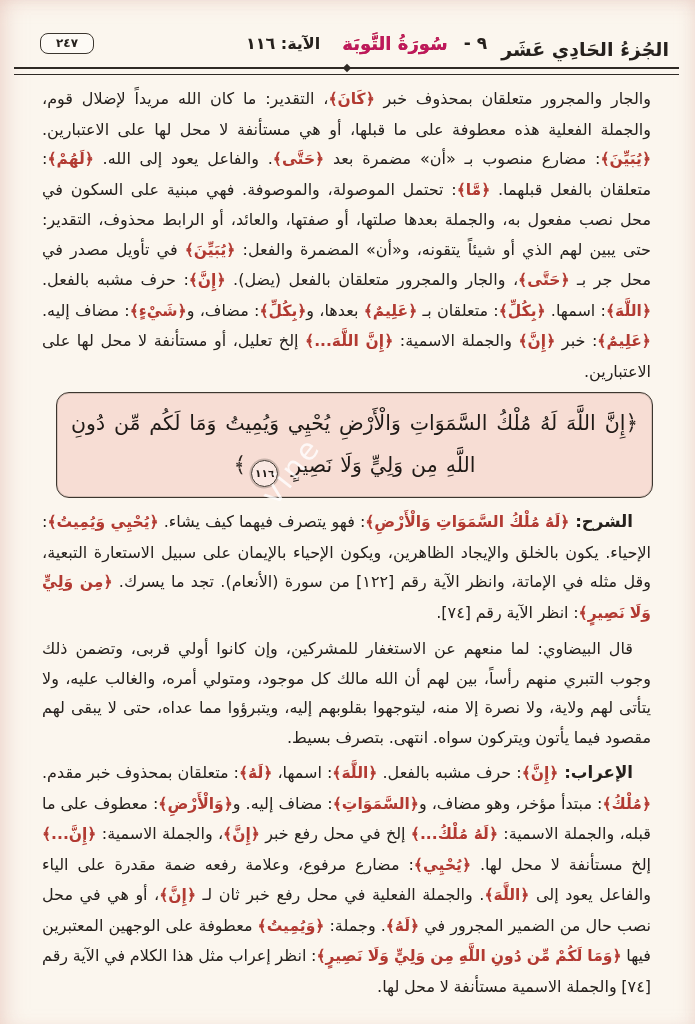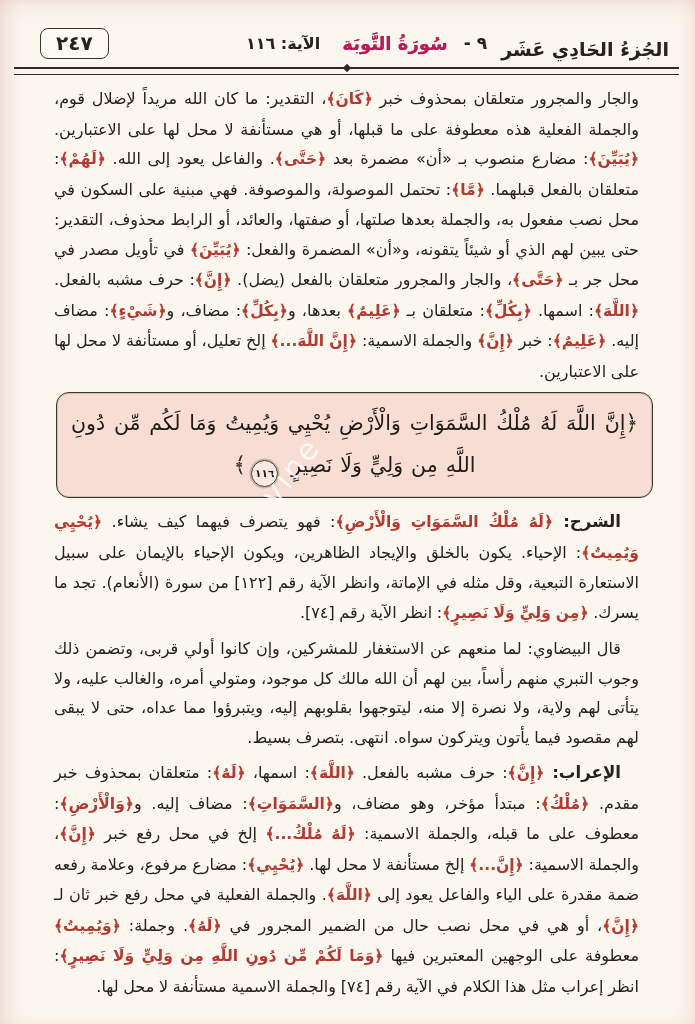--- a/index.html
+++ b/index.html
@@ -26,36 +26,36 @@
   .surah-num{font-size:17px;}
   .surah-name{
     font-size:18px;color:#be185d;
     padding:1px 8px;border-radius:6px;
     text-shadow:0 0 .4px #b23a32;
   }
   .verse-label{font-size:16px;font-weight:bold;white-space:nowrap;}
   .pagenum{
     margin-inline-start:auto;
     border:1.6px solid #3c362f;border-radius:8px;
-    padding:2px 15px 3px;font-size:20px;font-weight:bold;
+    padding:2px 15px 3px;font-size:12px;font-weight:bold;
     background:#fdfaf5;
   }
   .rule{
     margin:7px 16px 0 14px;height:5px;position:relative;
     border-top:2.6px solid #2f2a25;
     border-bottom:1px solid #2f2a25;
   }
   .rule .dot{
     position:absolute;left:50%;top:-4px;width:6px;height:6px;
     background:#2f2a25;transform:translateX(-50%) rotate(45deg);
   }
   
   main{display:block;padding:9px 40px 0 38px;}
   .para{
-    margin:0 16px 6px;
+    margin:0 4px 6px;
     font-size:16px;line-height:29.5px;
     text-align:justify;word-spacing:-.4px;
   }
   .para.indent{text-indent:18px;}
   .para:last-child{margin-bottom:0;}
   .q{color:#b23a32;font-weight:bold;font-size:.97em;}
   .b{font-weight:bold;font-size:1.04em;}
   
   .verse-box{
     position:relative;

